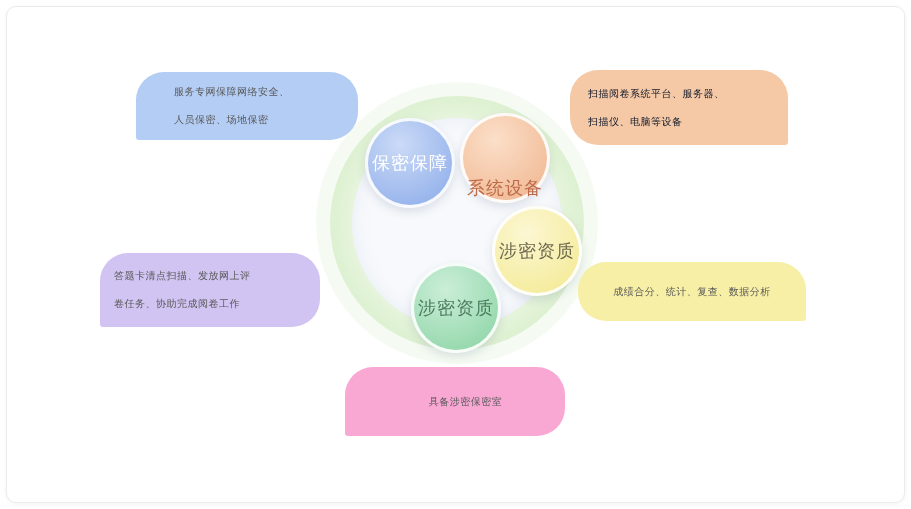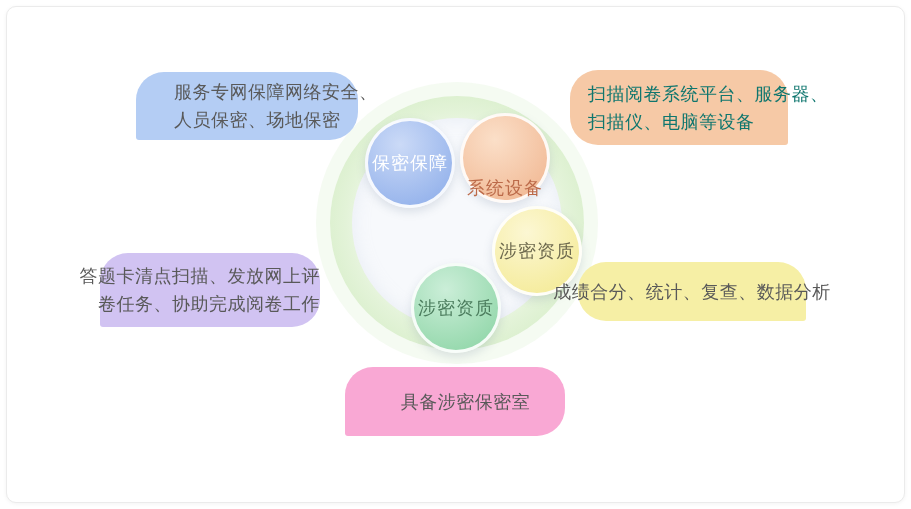--- a/index.html
+++ b/index.html
@@ -55,21 +55,21 @@
   .n3 { left: 335px; top: 200px; }
   .n4 { left: 492px; top: 206px; }
   .n5 { left: 411px; top: 263px; }
 
   .callout {
     position: absolute;
     display: flex;
     flex-direction: column;
     justify-content: center;
     color: #595959;
-    font-size: 18px;
+    font-size: 10px;
     z-index: 3;
   }
   .callout .line { line-height: 28px; letter-spacing: 0.5px; white-space: nowrap; }
   .co-left  { border-radius: 28px 28px 28px 3px; align-items: flex-start; }
   .co-right { border-radius: 28px 28px 3px 28px; align-items: flex-start; }
   .co-center{ border-radius: 28px 28px 28px 3px; align-items: center; }
 
   .co-network  { left: 136px; top: 72px;  width: 222px; height: 68px; padding-left: 38px; }
   .co-equip    { left: 570px; top: 70px;  width: 218px; height: 75px; padding-left: 18px; }
   .co-scan     { left: 100px; top: 253px; width: 220px; height: 74px; padding-left: 14px; }
@@ -96,26 +96,26 @@
   </div>
   <div class="node n5" style="--c: #97d9ae; --cl: #cbeed8; color: rgb(76, 125, 94);">
     <span>涉密资质</span>
   </div>
 
   <div class="callout co-left co-network" style="background-color: rgb(180, 205, 244); color: rgb(89, 89, 89);">
     <div class="line">服务专网保障网络安全、</div>
     <div class="line">人员保密、场地保密</div>
   </div>
 
-  <div class="callout co-right co-equip" style="background-color: rgb(246, 201, 166); color: #0f766e;">
+  <div class="callout co-right co-equip" style="background-color: rgb(246, 201, 166); color: #0f172a;">
     <div class="line">扫描阅卷系统平台、服务器、</div>
     <div class="line">扫描仪、电脑等设备</div>
   </div>
 
-  <div class="callout co-left co-scan" style="background-color: rgb(209, 195, 242); color: rgb(89, 89, 89); align-items: flex-end;">
+  <div class="callout co-left co-scan" style="background-color: rgb(209, 195, 242); color: rgb(89, 89, 89);">
     <div class="line">答题卡清点扫描、发放网上评</div>
     <div class="line">卷任务、协助完成阅卷工作</div>
   </div>
 
   <div class="callout co-right co-score" style="background-color: rgb(246, 239, 165); color: rgb(89, 89, 89);">
     <div class="line">成绩合分、统计、复查、数据分析</div>
   </div>
 
   <div class="callout co-center co-room" style="background-color: #f9a8d4; color: rgb(89, 89, 89); padding-left: 21px;">
     <div class="line">具备涉密保密室</div>

